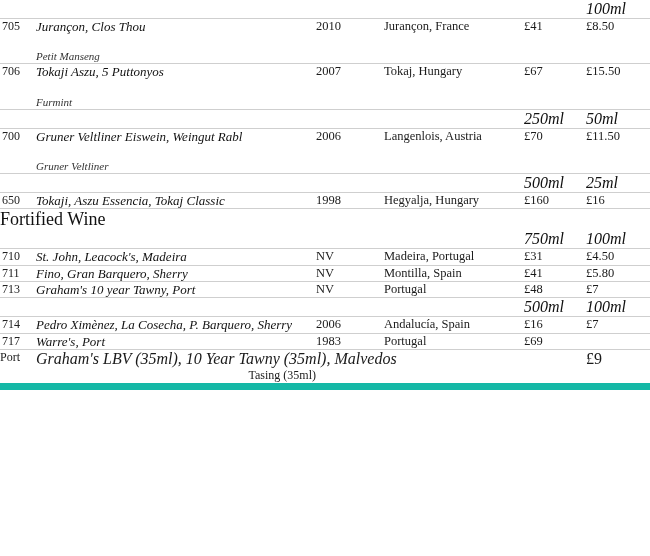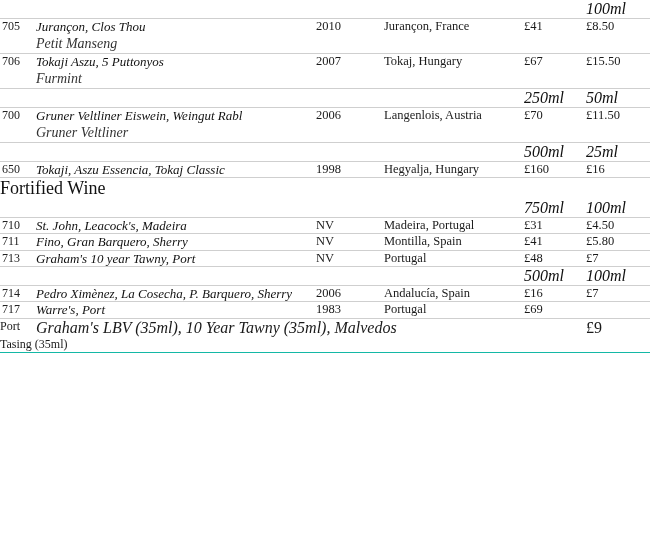--- a/index.html
+++ b/index.html
@@ -51,23 +51,23 @@
     padding-left: 2px;
     color: #222;
   }
   .wine-name {
     font-style: italic;
     font-size: 13px;
     color: #111;
   }
   .wine-sub {
     font-style: italic;
-    font-size: 14px;
+    font-size: 11px;
     color: #333;
-    margin-top: 2px;
+    margin-top: 16px;
   }
   .c-year, .c-region, .c-p1, .c-p2 {
     font-size: 12.5px;
   }
   
   .measure-row {
     border-bottom: 1px solid #cfcfcf;
   }
   .measure-row td {
     padding-top: 9px;
@@ -110,21 +110,22 @@
   .footer-name {
     font-style: italic;
     font-size: 12.5px;
   }
   .footer-cont td {
     padding-top: 0;
     padding-bottom: 8px;
     font-size: 12px;
   }
   .bottom-rule {
-    border-bottom: 1px solid #14b8a6;
+    border-bottom: 7px solid #14b8a6;
+    text-align: right;
   }
 </style>
 </head>
 <body>
 
 <div class="page">
   <table class="wine">
     <colgroup>
       <col class="c-code">
       <col class="c-name">

